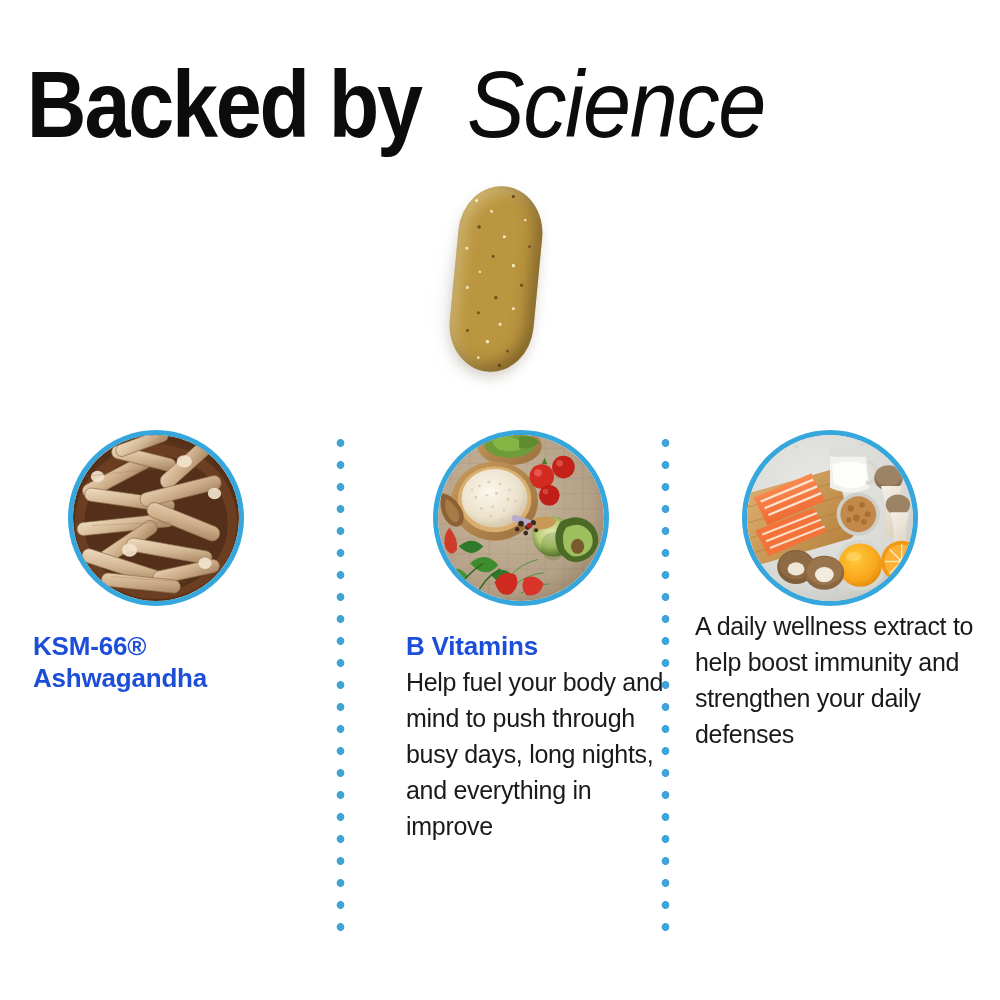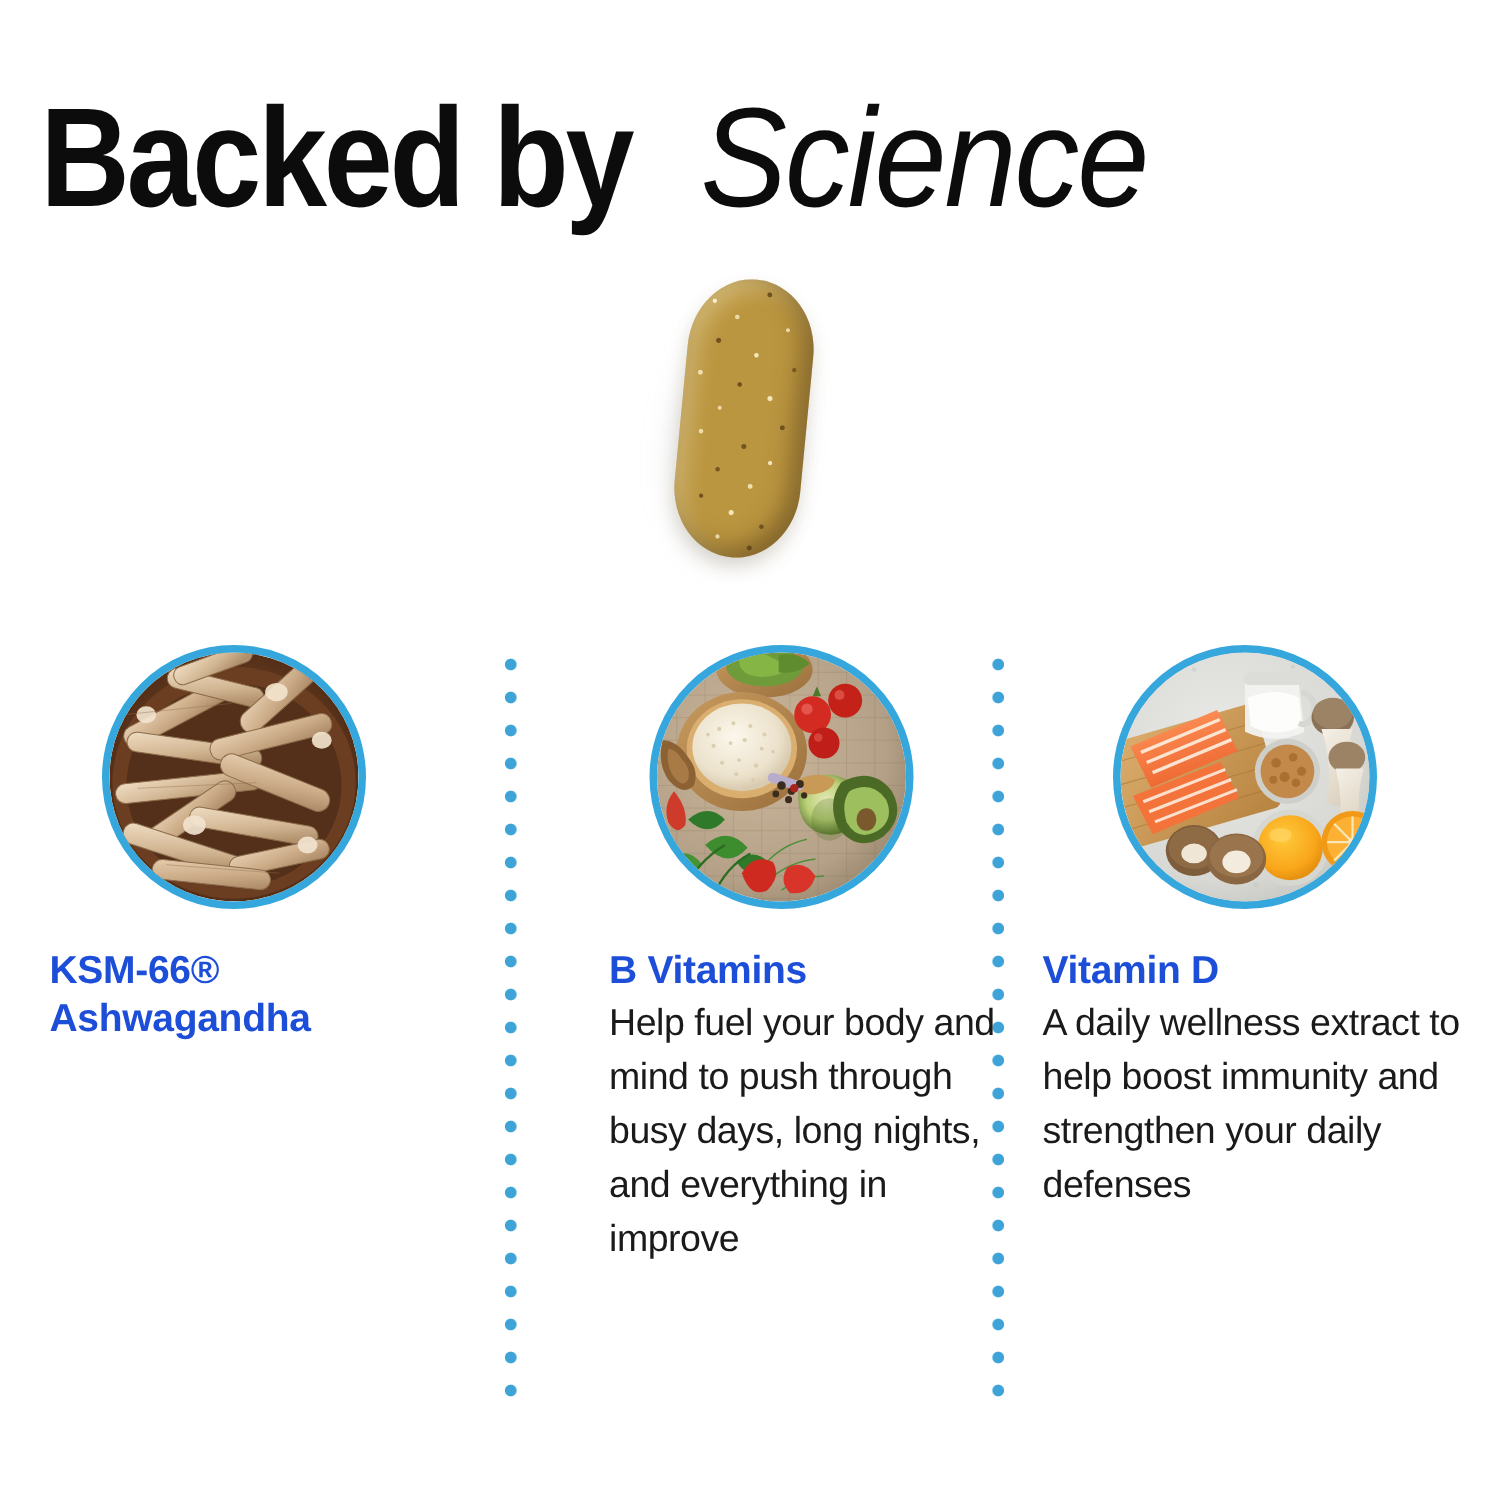--- a/index.html
+++ b/index.html
@@ -513,18 +513,17 @@
               <ellipse cx="20" cy="24" rx="9" ry="7" fill="#efe6d6"></ellipse>
             </g>
             <g transform="translate(62,126)">
               <ellipse cx="20" cy="20" rx="21" ry="18" fill="#8a6642"></ellipse>
               <ellipse cx="20" cy="18" rx="19" ry="15" fill="#9a744c"></ellipse>
               <ellipse cx="20" cy="22" rx="10" ry="8" fill="#f3ebdd"></ellipse>
             </g>
           </g>
         </svg>
       </div>
-      <div class="headline">Vitamin D</div>
       <div class="body-copy">A daily wellness extract to help boost immunity and strengthen your daily defenses</div>
     </div>
 
   </div>
 </div>
 
 </body></html>

